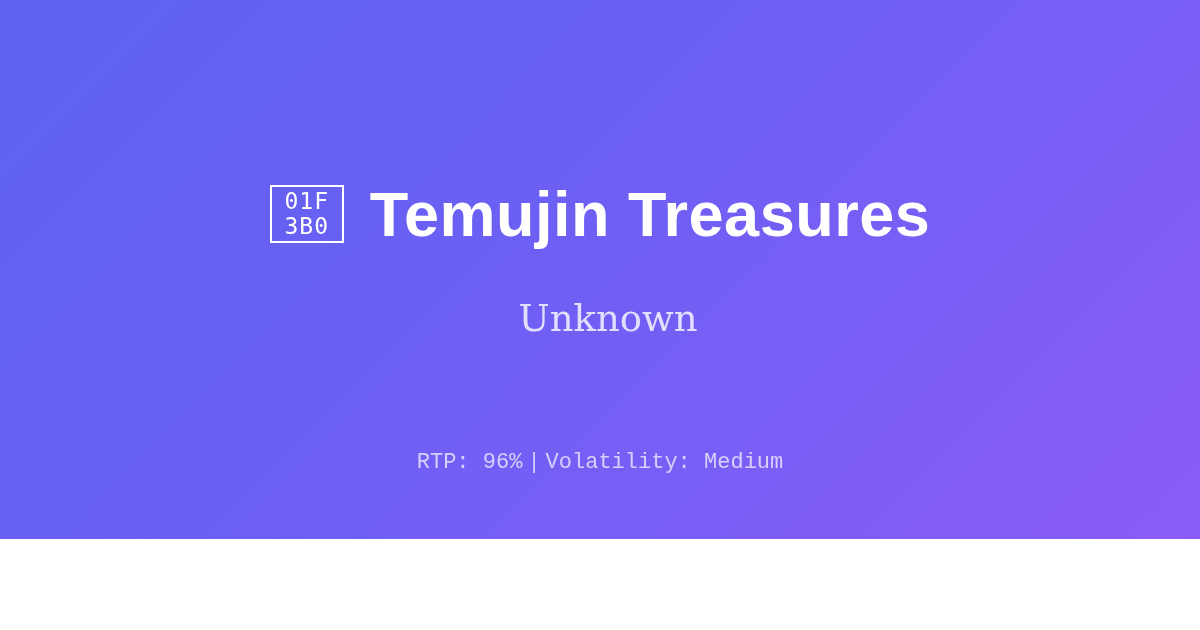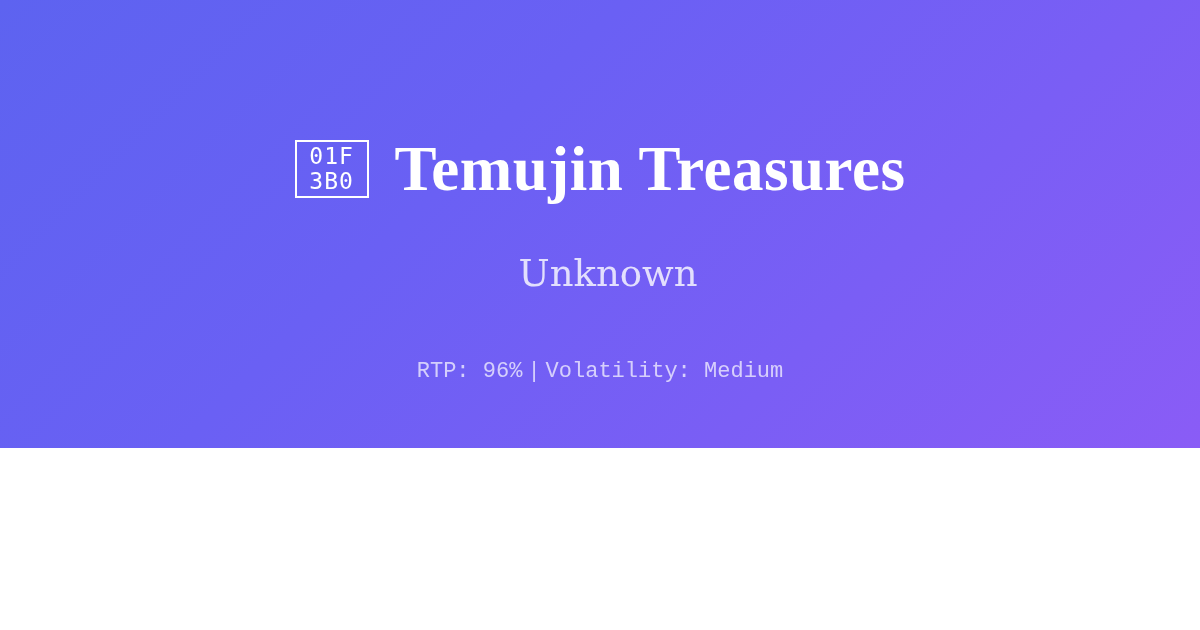--- a/index.html
+++ b/index.html
@@ -11,21 +11,21 @@
     width: 1200px;
     height: 630px;
     overflow: hidden;
     font-family: "DejaVu Serif", "Liberation Serif", serif;
   }
 
   .og-card {
     position: relative;
     box-sizing: border-box;
     width: 1200px;
-    height: 448px;
+    height: 539px;
     background: linear-gradient(135deg, #5d63f0 0%, #6a60f4 38%, #7a5ef5 70%, #8a5cf6 100%);
     display: flex;
     flex-direction: column;
     align-items: center;
     justify-content: center;
     overflow: hidden;
   }
 
   
   .hero {
@@ -64,21 +64,21 @@
     font-family: "DejaVu Sans Mono", "Liberation Mono", monospace;
     font-size: 23px;
     line-height: 25px;
     letter-spacing: 1px;
     color: #ffffff;
     white-space: pre;
     font-weight: 400;
   }
 
   .game-title {
-    font-family: Liberation Serif, serif;
+    font-family: Liberation Sans, sans-serif;
     font-weight: 700;
     font-size: 63px;
     line-height: 1.05;
     color: #ffffff;
     letter-spacing: 0.5px;
     white-space: nowrap;
     margin: 0;
   }
 
   .provider {

